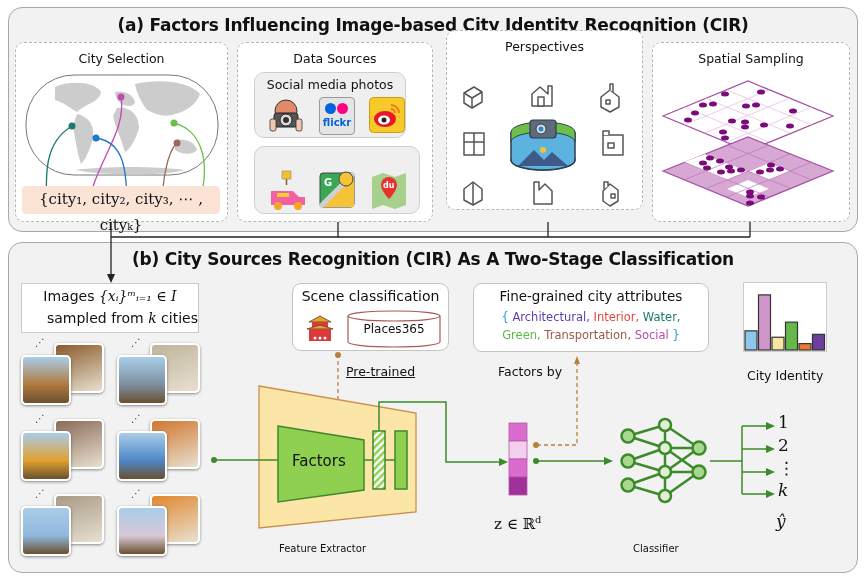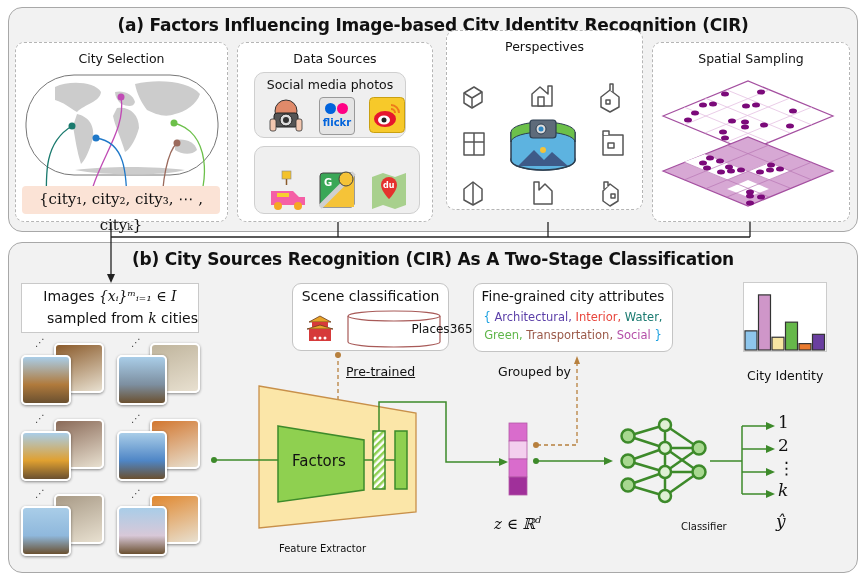--- a/index.html
+++ b/index.html
@@ -296,24 +296,24 @@
     <path d="M2,16 L15,12 L28,16 Z" fill="#e7a42a" stroke="#6b3a1a" stroke-width=".8"></path>
     <rect x="4" y="16" width="22" height="12" fill="#d63a3a"></rect>
     <circle cx="10" cy="25" r="1.5" fill="#fff"></circle>
       <circle cx="15" cy="25" r="1.5" fill="#fff"></circle>
       <circle cx="20" cy="25" r="1.5" fill="#fff"></circle>
   </svg>
   <svg class="abs" style="left:54px;top:26px;" width="94" height="38" viewBox="0 0 94 38">
     <path d="M1,6 L1,32 A46,5 0 0 0 93,32 L93,6" fill="#fff" stroke="#a85a58" stroke-width="1.2"></path>
     <ellipse cx="47" cy="6" rx="46" ry="5" fill="#fff" stroke="#a85a58" stroke-width="1.2"></ellipse>
   </svg>
-  <div class="abs" style="left:54px;width:94px;top:38px;text-align:center;font-size:12px;padding-left:48px;">Places365</div>
-</div>
-
-<div class="rbox" style="left:473px;top:283px;width:200px;height:69px;">
+  <div class="abs" style="left:54px;width:94px;top:38px;text-align:center;font-size:12px;">Places365</div>
+</div>
+
+<div class="rbox" style="left:473px;top:283px;width:236px;height:69px;">
   <div class="abs" style="left:0;right:0;top:4px;text-align:center;font-size:13.5px;">Fine-grained city attributes</div>
   <div class="abs" id="attr-list" style="left:6px;right:6px;top:24px;text-align:center;font-size:11.5px;line-height:18px;"><span style="color: rgb(26, 160, 224);">{ </span><span style="color: rgb(91, 63, 168);">Architectural,</span> <span style="color: rgb(232, 69, 60);">Interior,</span> <span style="color: rgb(26, 122, 112);">Water,</span><br><span style="color: rgb(95, 182, 74);">Green,</span> <span style="color: rgb(155, 90, 74);">Transportation,</span> <span style="color: rgb(180, 78, 168);">Social</span><span style="color: rgb(26, 160, 224);"> }</span></div>
 </div>
 
 <svg class="abs" id="ci-chart" style="left:743px;top:282px;" width="84" height="70" viewBox="0 0 84 70">
   <rect x="0.5" y="0.5" width="83" height="69" fill="#fff" stroke="#ccc"></rect>
 <rect x="2" y="48.86" width="12" height="19.14" fill="#8ec6ec" stroke="#333" stroke-width="1.2"></rect>
     <rect x="15.5" y="12.900000000000006" width="12" height="55.099999999999994" fill="#cf96c9" stroke="#333" stroke-width="1.2"></rect>
     <rect x="29" y="55.24" width="12" height="12.76" fill="#f7e6a2" stroke="#333" stroke-width="1.2"></rect>
     <rect x="42.5" y="40.16" width="12" height="27.84" fill="#66b84a" stroke="#333" stroke-width="1.2"></rect>
@@ -402,26 +402,26 @@
   </g>
   <g fill="#3d8a2a">
     <polygon points="766,422 775,426 766,430"></polygon>
       <polygon points="766,445 775,449 766,453"></polygon>
     <polygon points="766,468 775,472 766,476"></polygon>
       <polygon points="766,490 775,494 766,498"></polygon>
   </g>
 </svg>
 
 <div class="lbl" style="left:346px;top:364px;text-decoration:underline;">Pre-trained</div>
-<div class="lbl" style="left:498px;top:364px;">Grouped by</div>
+<div class="lbl" style="left:498px;top:364px;">Factors by</div>
 <div class="abs" style="left:292px;top:452px;font-size:15px;">Factors</div>
 <div class="lbl-big" style="left:279px;top:543px;">Feature Extractor</div>
-<div class="abs serif" style="left:494px;top:514px;font-size:15px;font-style:italic;">
+<div class="abs serif" style="left:494px;top:514px;font-size:15px;">
   <span>z ∈ ℝ</span><sup style="font-size:10px;">d</sup>
 </div>
-<div class="lbl-big" style="left:633px;top:521px;margin-left:48px;">Classifier</div>
+<div class="lbl-big" style="left:633px;top:543px;">Classifier</div>
 <div id="outputs">
     <div class="abs serif" style="left: 778px; top: 412px; font-size: 17px;">1</div>
     <div class="abs serif" style="left: 778px; top: 435px; font-size: 17px;">2</div>
     <div class="abs serif" style="left: 778px; top: 458px; font-size: 17px;">⋮</div>
     <div class="abs serif" style="left: 778px; top: 480px; font-size: 17px; font-style: italic;">k</div>
   </div>
 <div class="abs serif" style="left:776px;top:511px;font-size:17px;font-style:italic;">ŷ</div>
 
 </body></html>

